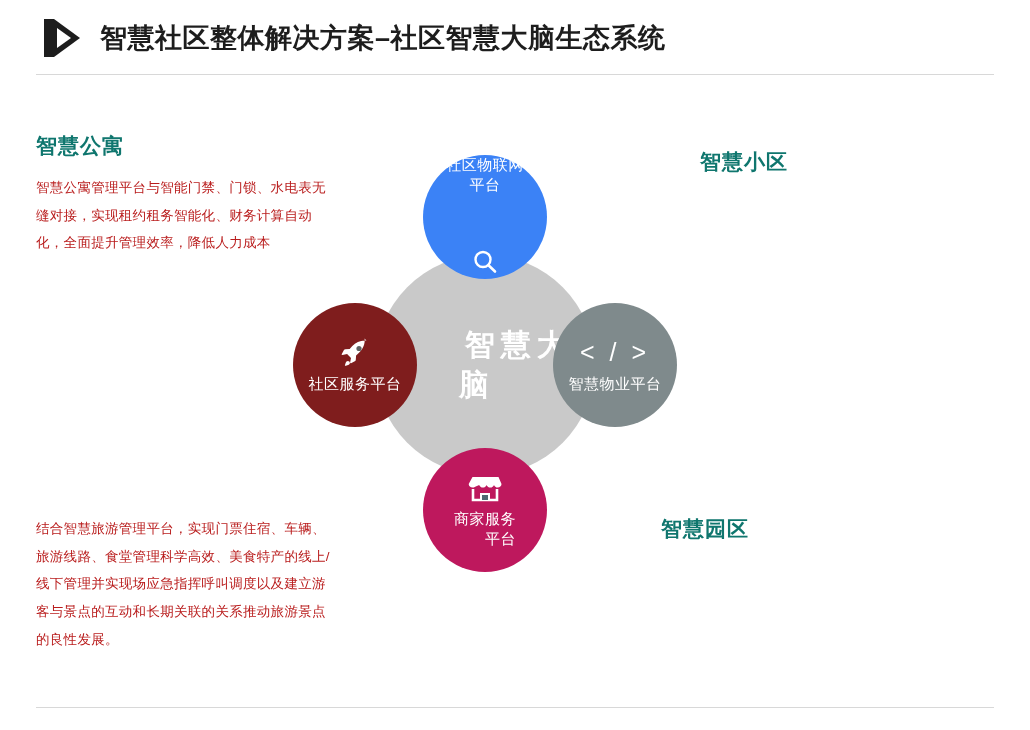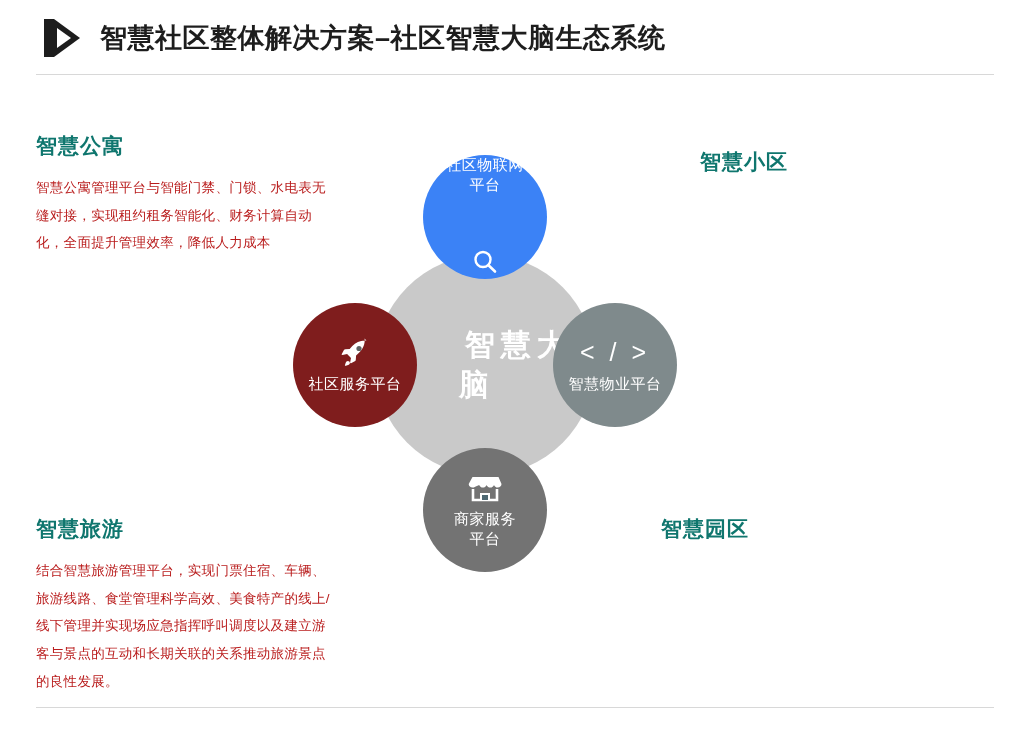--- a/index.html
+++ b/index.html
@@ -133,21 +133,22 @@
     left: 273px;
     top: 173px;
     background: #7f8a8c;
   }
   .node-right .node-icon { order: 1; margin-bottom: 4px; font-size: 24px; letter-spacing: 3px; }
   .node-right .node-label { order: 2; }
 
   .node-bottom {
     left: 143px;
     top: 318px;
-    background: #737373;
+    background: #be185d;
+    text-align: right;
   }
   .node-bottom .node-icon { order: 1; margin-bottom: 4px; }
   .node-bottom .node-label { order: 2; }
 
   .code-glyph {
     font-size: 25px;
     font-weight: 300;
     letter-spacing: 4px;
     color: #ffffff;
     font-family: "Liberation Sans", sans-serif;
@@ -247,19 +248,18 @@
 <div class="block block-tl">
   <h3>智慧公寓</h3>
   <p>智慧公寓管理平台与智能门禁、门锁、水电表无缝对接，实现租约租务智能化、财务计算自动化，全面提升管理效率，降低人力成本</p>
 </div>
 
 <div class="block block-tr">
   <h3>智慧小区</h3>
 </div>
 
 <div class="block block-bl">
-  <h3>智慧旅游</h3>
   <p>结合智慧旅游管理平台，实现门票住宿、车辆、旅游线路、食堂管理科学高效、美食特产的线上/线下管理并实现场应急指挥呼叫调度以及建立游客与景点的互动和长期关联的关系推动旅游景点的良性发展。</p>
 </div>
 
 <div class="block block-br">
   <h3>智慧园区</h3>
 </div>
 
 </body></html>

